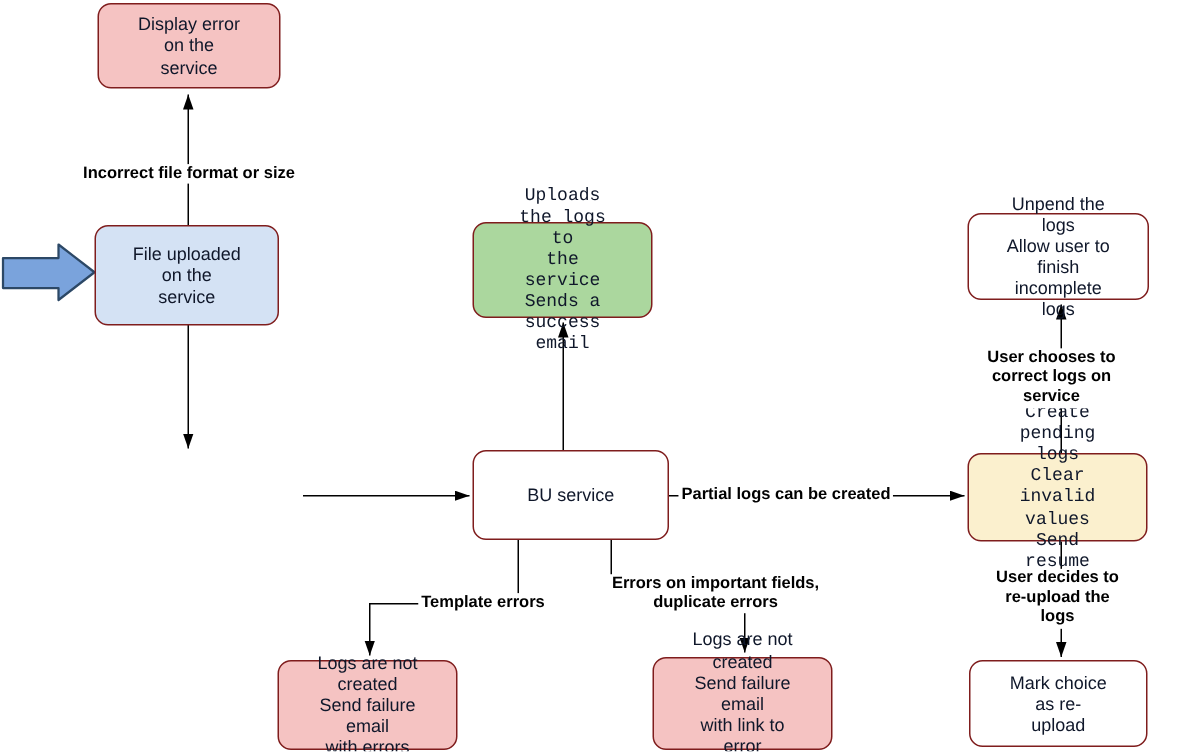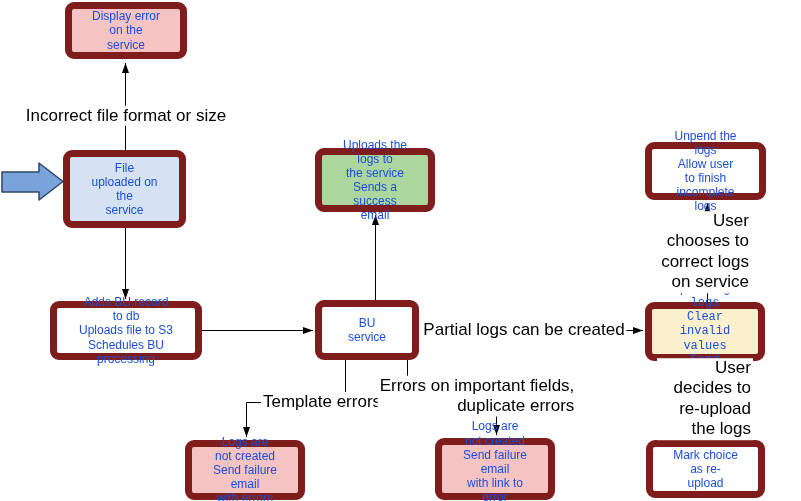--- a/index.html
+++ b/index.html
@@ -7,41 +7,42 @@
     position:relative;
     width:801px;height:501px;
     background:#ffffff;
     font-family:"Liberation Sans","DejaVu Sans",sans-serif;
     overflow:hidden;
   }
   #wires{position:absolute;left:0;top:0;width:801px;height:501px;}
   .node{
     position:absolute;
     box-sizing:border-box;
-    border:7px solid #7f1d1d;
+    border:1px solid #7f1d1d;
     border-radius:9px;
     display:flex;align-items:center;justify-content:center;
     text-align:center;
-    font-size:12px;line-height:1.18;color:#1d4ed8;
+    font-size:12px;line-height:1.18;color:#0f172a;
     white-space:pre-line;
     padding:2px 20px;
   }
   .fill-error  {background:#F5C3C2;}
   .fill-input  {background:#D4E2F4;}
-  .fill-success{background:#ABD79E;}
+  .fill-success{background:#ABD79E;font-family:Liberation Mono, monospace;}
   .fill-pending{background:#FBF0CE;font-family:Liberation Mono, monospace;}
   .fill-plain  {background:#FFFFFF;}
   .edge-label{
     position:absolute;
     transform:translate(-50%,-50%);
     background:#ffffff;
-    font-size:17px;line-height:1.2;color:#000000;
-    text-align:right;
+    font-size:11px;line-height:1.2;color:#000000;
+    text-align:center;
     white-space:pre-line;
     padding:0 2px;
+    font-weight:bold;
   }
 </style>
 </head>
 <body>
 
 <div id="canvas">
 
   <svg id="wires" width="801" height="501" viewBox="0 0 801 501">
     <defs>
       <marker id="arrow" markerWidth="11" markerHeight="9" refX="10" refY="3.5" orient="auto" markerUnits="userSpaceOnUse">
@@ -58,28 +59,25 @@
     <line x1="435" y1="330.5" x2="643" y2="330.5" stroke="#000" marker-end="url(#arrow)"></line>
     <line x1="707.5" y1="302" x2="707.5" y2="203" stroke="#000" marker-end="url(#arrow)"></line>
     <line x1="707.5" y1="361" x2="707.5" y2="438" stroke="#000" marker-end="url(#arrow)"></line>
     <path d="M345.5,360 L345.5,402.5 L246.5,402.5 L246.5,437" fill="none" stroke="#000" marker-end="url(#arrow)"></path>
     <path d="M407.5,360 L407.5,395.5 L496.5,395.5 L496.5,435" fill="none" stroke="#000" marker-end="url(#arrow)"></path>
   </svg>
 
   <div class="node fill-error" style="left:65px;  top:2px;   width:122px; height:57px;">Display error on the
 service</div>
 
-  <div class="node fill-input" style="left:63px;  top:150px; width:123px; height:78px;">File uploaded on the
+  <div class="node fill-input" style="left:63px;  top:150px; width:123px; height:67px;">File uploaded on the
 service</div>
 
-  <div class="node fill-plain" style="left:50px;  top:301px; width:152px; height:59px;">Adds BU record to db
-Uploads file to S3
-Schedules BU processing</div>
 
-  <div class="node fill-plain" style="left:315px; top:300px; width:104px; height:60px;">BU service</div>
+  <div class="node fill-plain" style="left:315px; top:300px; width:131px; height:60px;">BU service</div>
 
   <div class="node fill-success" style="left:315px; top:148px; width:120px; height:64px;">Uploads the logs to
 the service
 Sends a success
 email</div>
 
   <div class="node fill-plain" style="left:645px; top:142px; width:121px; height:58px;">Unpend the logs
 Allow user to finish
 incomplete logs</div>
 

